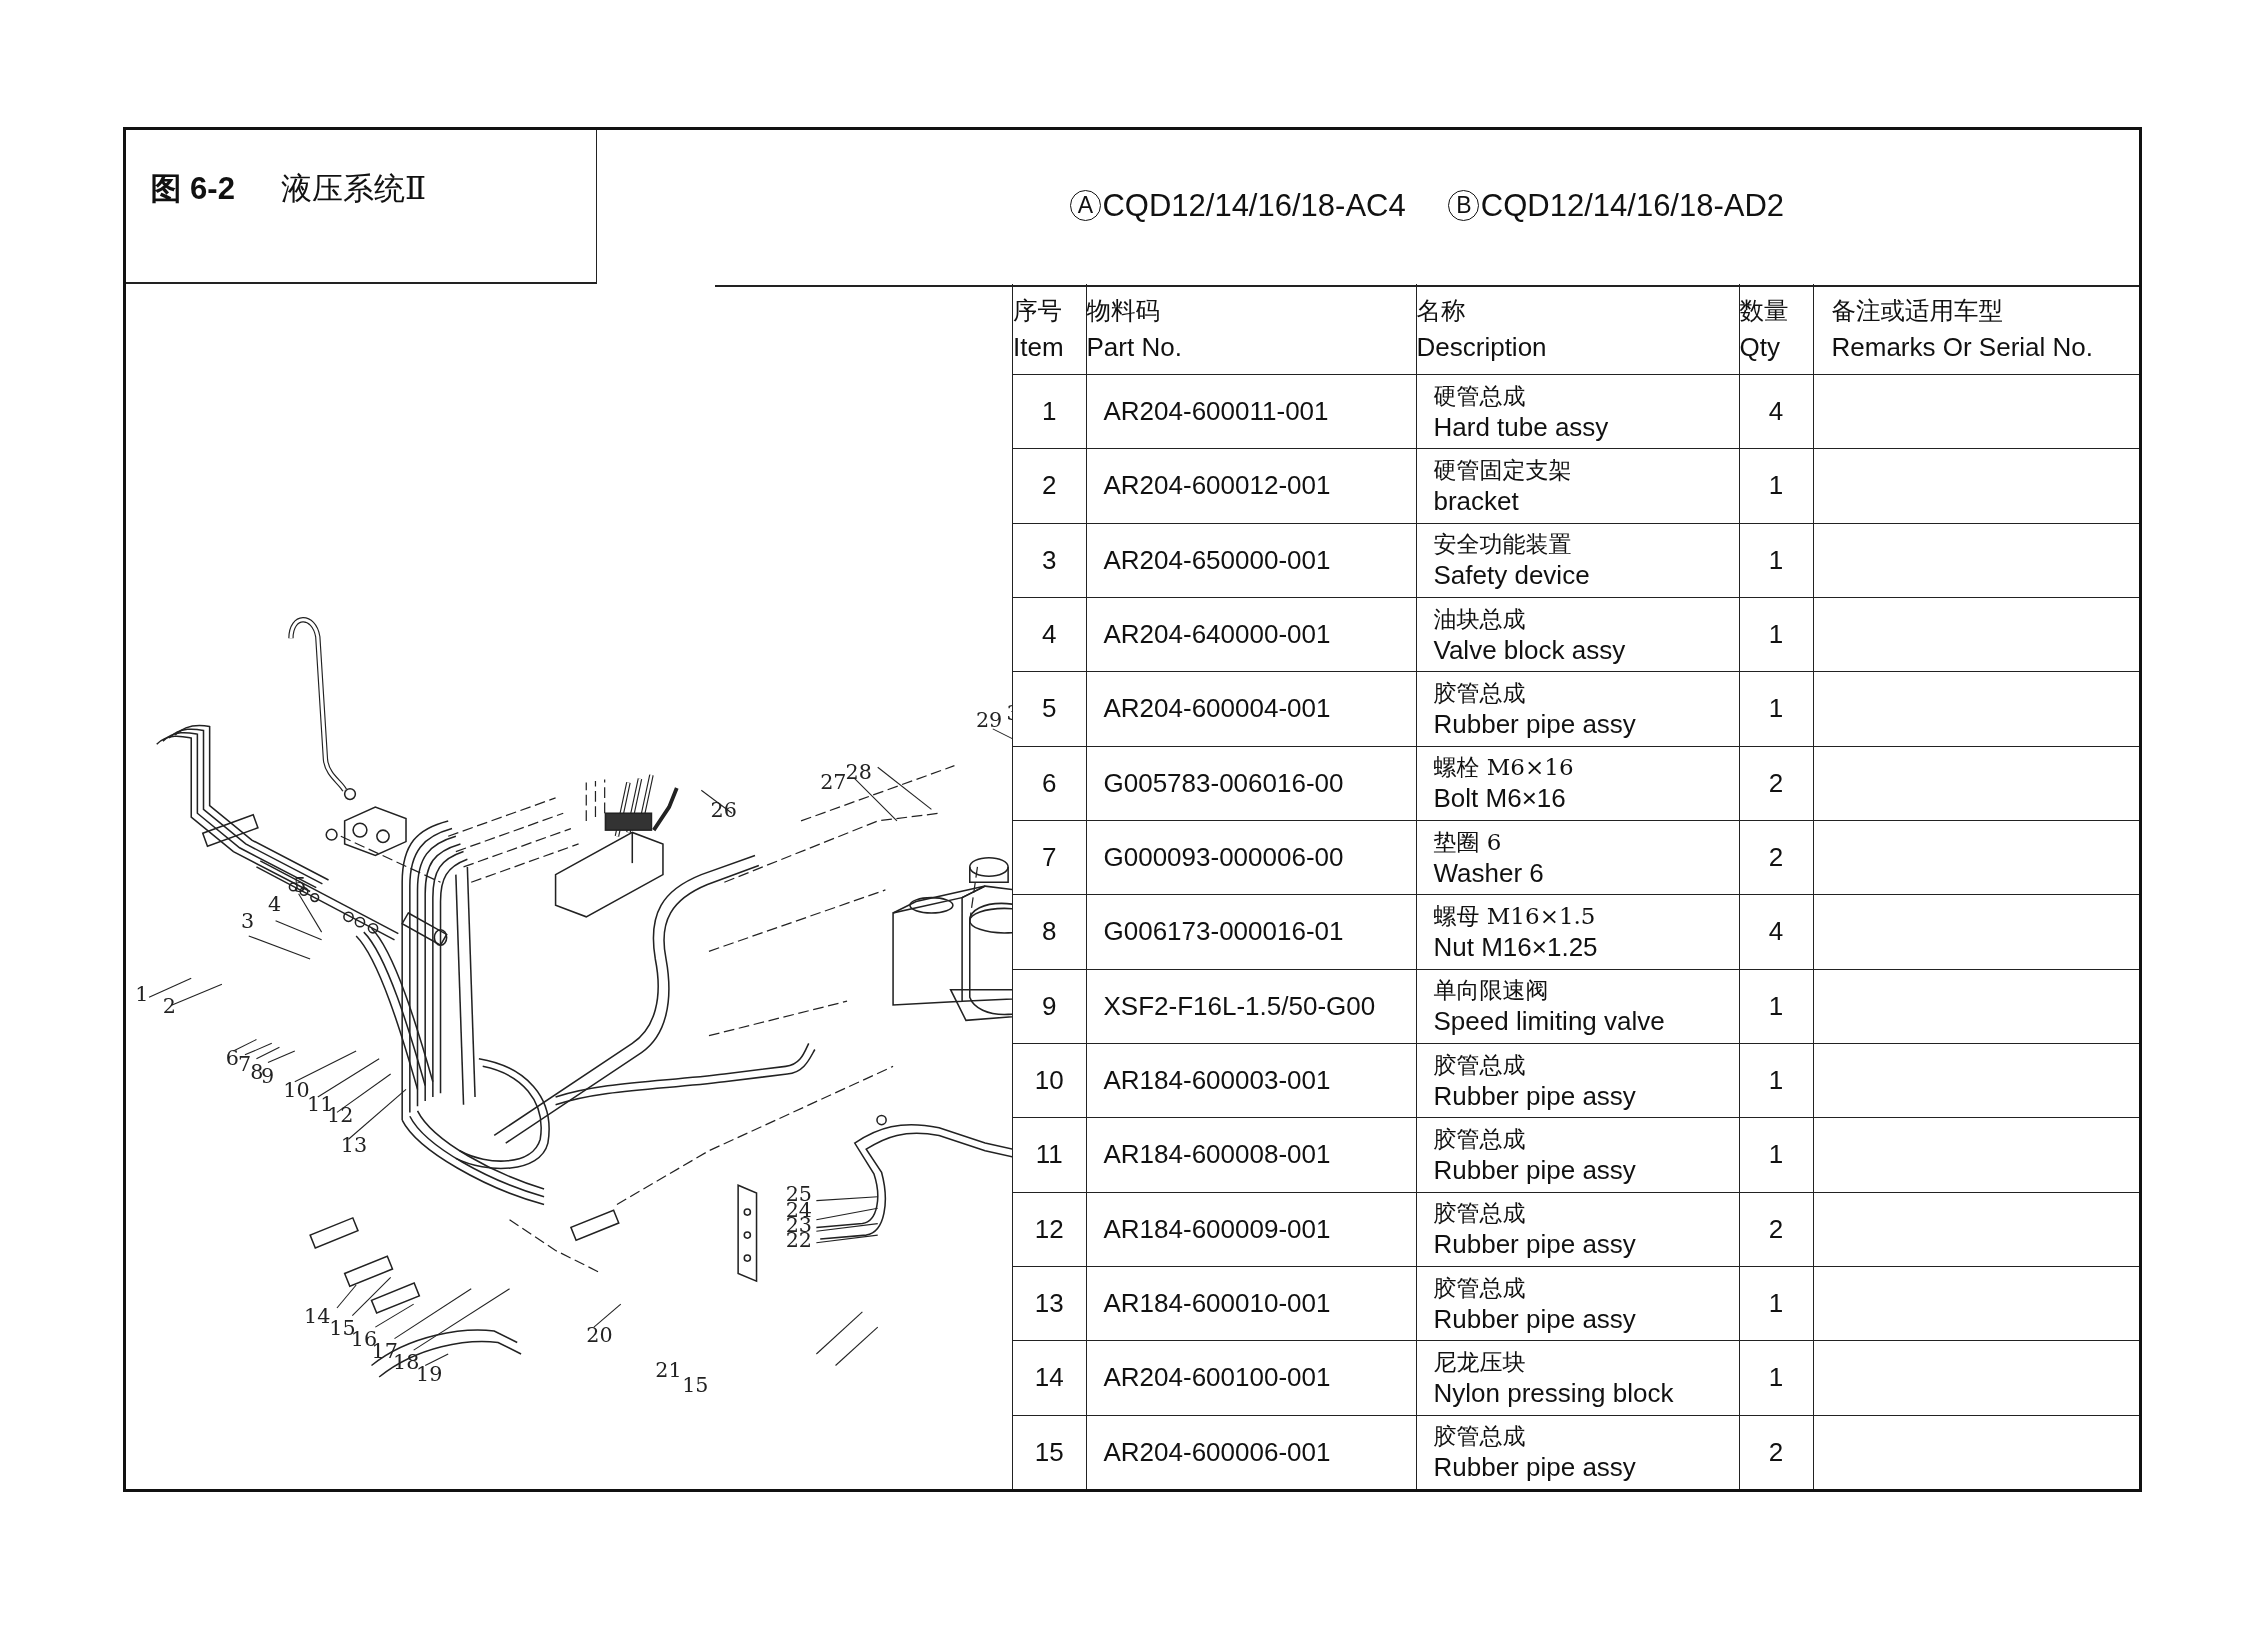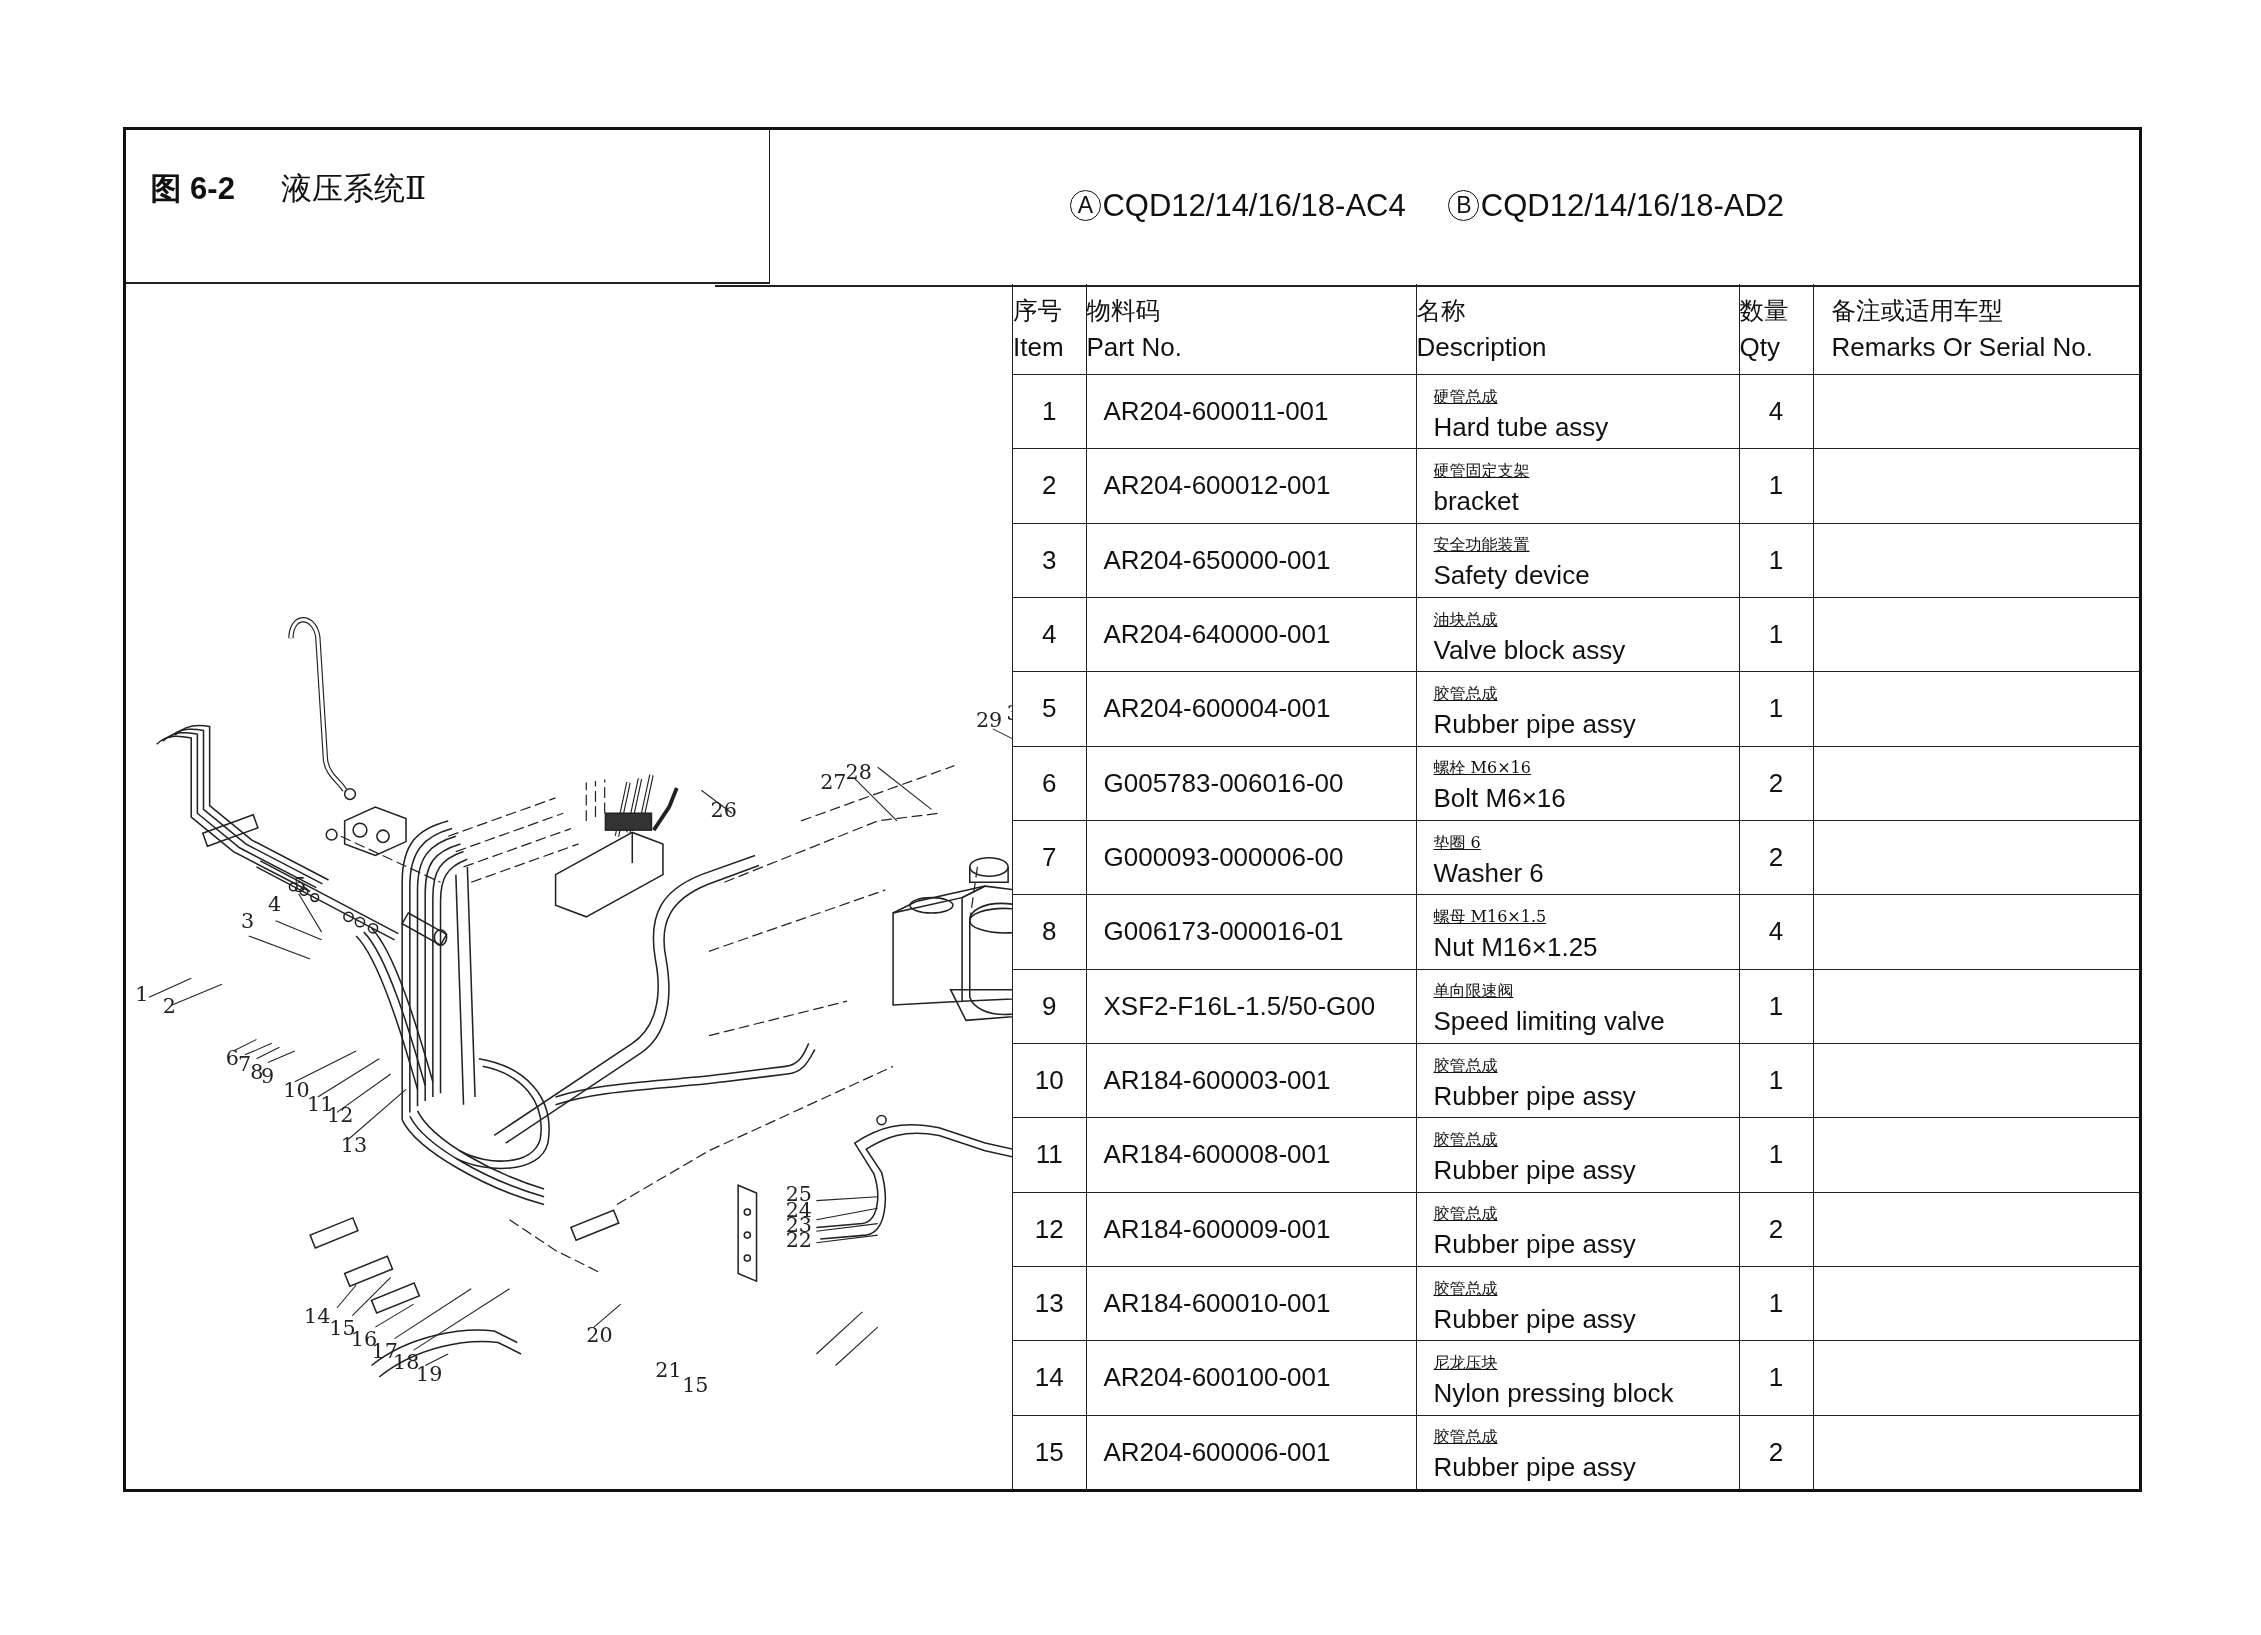--- a/index.html
+++ b/index.html
@@ -1,20 +1,20 @@
 <!DOCTYPE html>
 <html style="font-size:12.3px"><head>
 <meta charset="utf-8">
 <style>
   html, body { margin:0; padding:0; background:#ffffff; }
   body { width:2261px; height:1635px; position:relative; overflow:hidden;
          font-family:"Liberation Sans", "DejaVu Sans", sans-serif; color:#111; }
   .frame { position:absolute; left:123px; top:127px; width:2013px; height:1359px;
            border:3.8px solid #111; box-sizing:content-box; }
-  .title-box { position:absolute; left:0; top:0; width:644px; height:154px;
+  .title-box { position:absolute; left:0; top:0; width:471px; height:154px;
                border-right:1.5px solid #222; border-bottom:2.3px solid #222; box-sizing:border-box; }
   .model-box { position:absolute; left:589px; top:3px; right:0; height:154px;
                border-bottom:2.3px solid #222; box-sizing:border-box; }
   .title-line { position:absolute; left:24.5px; font-size:31px; white-space:nowrap; }
   .title-line.l1 { top:38px; }
   .title-line.l2 { top:88px; }
   .title-line .num { font-weight:bold; margin-right:46px; display:inline-block; }
   .title-line .en { font-weight:bold; }
   .title-line .cn { font-family:"DejaVu Serif", serif; }
   .models { position:absolute; top:55px; left:0; right:0; text-align:center; font-size:31px; white-space:nowrap; }
@@ -31,21 +31,21 @@
   .parts-table tr:first-child th { border-top:none; }
   .parts-table tr td:last-child, .parts-table tr th:last-child { border-right:none;padding-left:18px; }
   .parts-table tr:last-child td { border-bottom:none; }
   .parts-table tr td:first-child, .parts-table tr th:first-child { border-left:none; }
   .parts-table th { height:90px; text-align:left; font-size:26px; line-height:37px; }
   .parts-table th .cn { font-family:"DejaVu Serif", serif; font-size:24.5px; display:block; }
   .parts-table td { font-size:26px; }
   .c-item { text-align:center; }
   .c-part { padding-left:17px !important; white-space:nowrap; }
   .c-desc { padding-left:17px !important; line-height:31px; }
-  .c-desc .cn { font-family:"DejaVu Serif", serif; font-size:16px; display:block; white-space:nowrap;text-decoration:underline; }
+  .c-desc .cn { font-family:"DejaVu Serif", serif; font-size:23px; display:block; white-space:nowrap; }
   .c-desc .en { display:block; white-space:nowrap; }
   .c-qty { text-align:center; }
   .callout { font-family:"DejaVu Serif", "Liberation Serif", serif; font-size:27px; fill:#222; }
 </style>
 </head>
 <body>
 
 <div class="frame">
 
   <div class="title-box">

